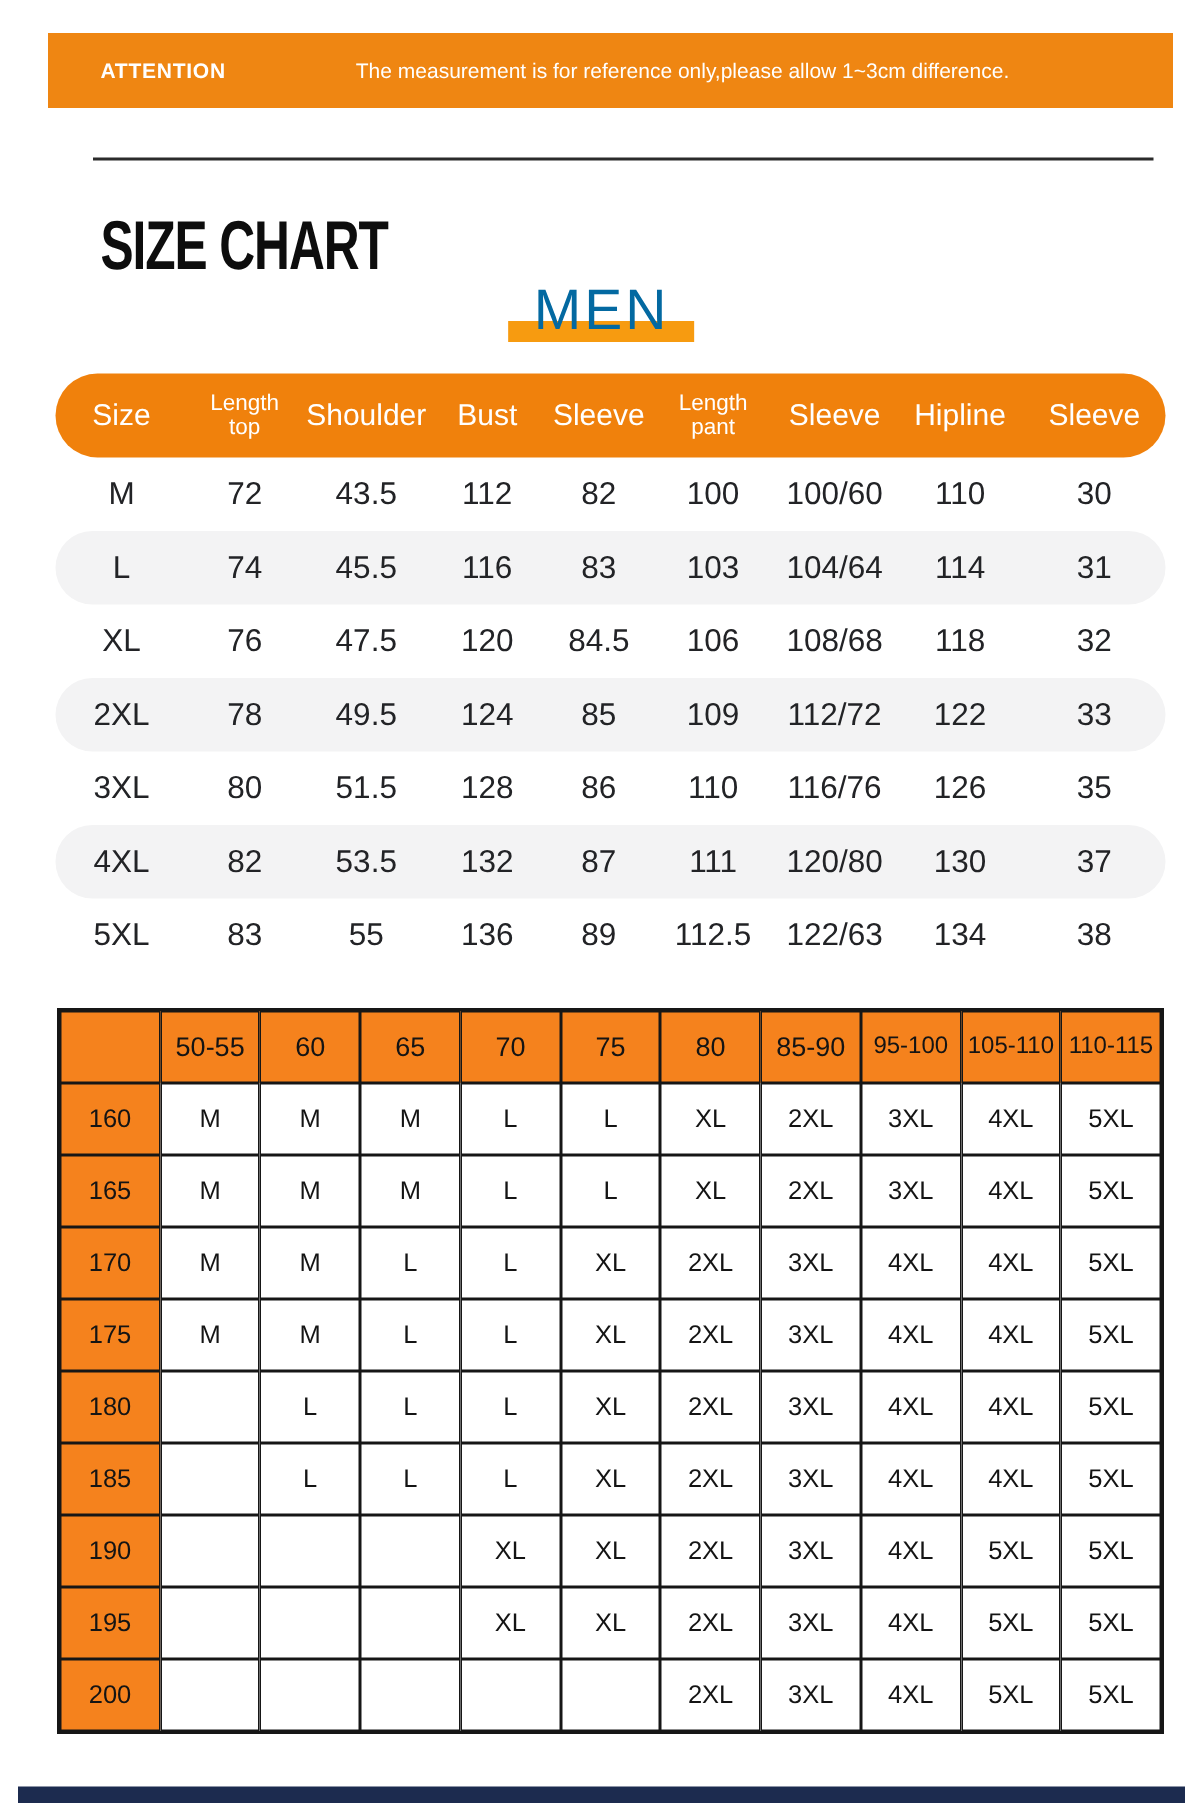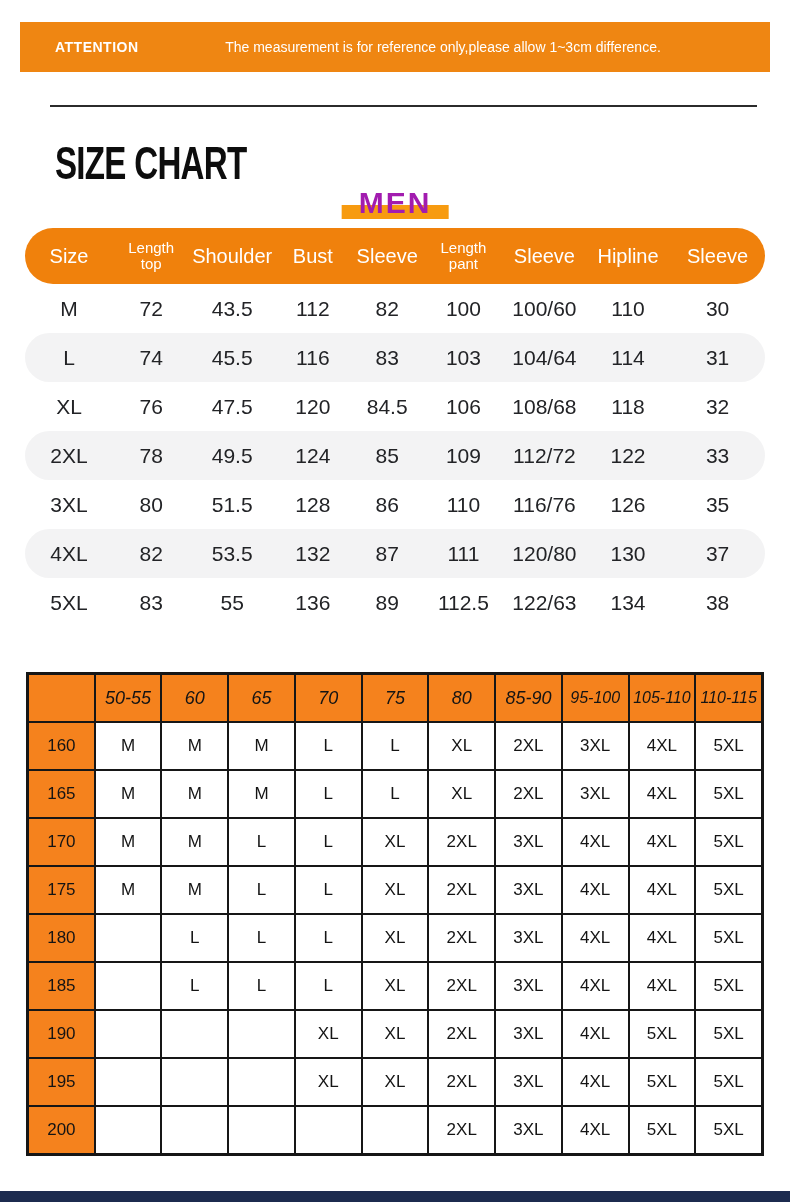--- a/index.html
+++ b/index.html
@@ -1,63 +1,63 @@
 <!DOCTYPE html>
 <html><head>
 <meta charset="utf-8">
 <style>
   * { margin:0; padding:0; box-sizing:border-box; }
   html,body { background:#ffffff; }
   body {
     font-family:"Liberation Sans","DejaVu Sans",sans-serif;
     width:790px; height:1202px; position:relative; overflow:hidden; color:#1c1c1e;
   }
-  .page { position:absolute; inset:0; background:#fff; }
+  .page { position:absolute; inset:0; background:#fff;margin-left:12px; }
 
   
   .attention-bar{
     position:absolute; left:20px; top:22px; width:750px; height:50px;
     background:#EF8612; display:flex; align-items:center;
   }
   .attention-label{ padding-left:35px; width:175px; color:#fff; font-weight:bold; font-size:14px; letter-spacing:.5px; }
   .attention-text{ flex:1; text-align:center; color:#fff; font-size:14px; padding-right:79px; }
 
   
   .brand{ position:absolute; top:88px; left:0; width:100%; text-align:center;
           color:#8d8d8d; font-size:11px; letter-spacing:8px; }
   .rule{ position:absolute; top:105px; left:50px; width:707px; height:2px; background:#2b2b2b; }
 
   
   .page-title{ position:absolute; top:136px; left:55px; font-size:46px; font-weight:bold;
                color:#0d0d0d; transform:scaleX(.72); transform-origin:left top; letter-spacing:-1px; white-space:nowrap; }
   .gender-tab{ position:absolute; top:186px; left:50%; transform:translateX(-50%); }
   .gender-tab .bar{ position:absolute; left:-17px; right:-17px; bottom:1px; height:14px; background:#F79B10; }
-  .gender-tab .txt{ position:relative; font-size:30px; font-weight:bold; letter-spacing:2px; color:#a21caf; }
-
-  
-  .size-table{ position:absolute; left:25px; top:228px; width:740px; }
+  .gender-tab .txt{ position:relative; font-size:38px; font-weight:normal; letter-spacing:2px; color:#0369a1; }
+
+  
+  .size-table{ position:absolute; left:25px; top:249px; width:740px; }
   .st-grid{ display:grid; grid-template-columns:11.9% 10.3% 11.6% 10.2% 9.9% 10.7% 11.2% 11.4% 12.8%; align-items:center; }
   .st-head{ height:56px; background:#F0810C; border-radius:28px; color:#fff; }
   .st-head .th{ text-align:center; font-size:20px; line-height:1.05; white-space:nowrap; }
   .st-head .th.two-line{ font-size:15px; }
   .st-row{ height:49px; font-size:21px; color:#222326; }
   .st-row.alt{ background:#F3F3F4; border-radius:25px; }
   .st-row .td{ text-align:center; white-space:nowrap; }
 
   
   .hw-table{
     position:absolute; left:26px; top:672px; width:738px;
     display:grid; grid-template-columns:repeat(11,1fr); grid-auto-rows:48px;
     border:2px solid #161616; background:#fff;
   }
   .hw-table .cell{
     border:1px solid #161616; display:flex; align-items:center; justify-content:center;
     font-size:17px; color:#141414; background:#fff; overflow:hidden; white-space:nowrap;
   }
-  .hw-table .head{ background:#F5821D; font-size:18px; font-weight:500;font-style:italic; }
+  .hw-table .head{ background:#F5821D; font-size:18px; font-weight:500; }
   .hw-table .head.small{ font-size:16px; }
   .hw-table .rowlabel{ background:#F5821D; font-weight:500; }
 
   
   .footer-strip{ position:absolute; left:0; right:0; bottom:0; height:11px; background:#1C2B4F; }
 </style>
 </head>
 <body>
 
 <div class="page">

